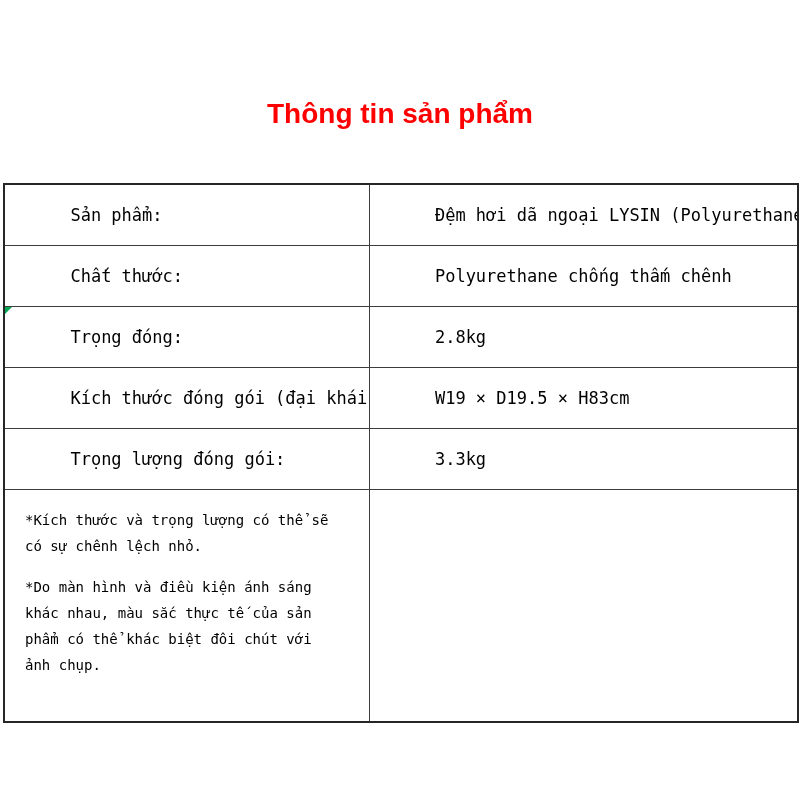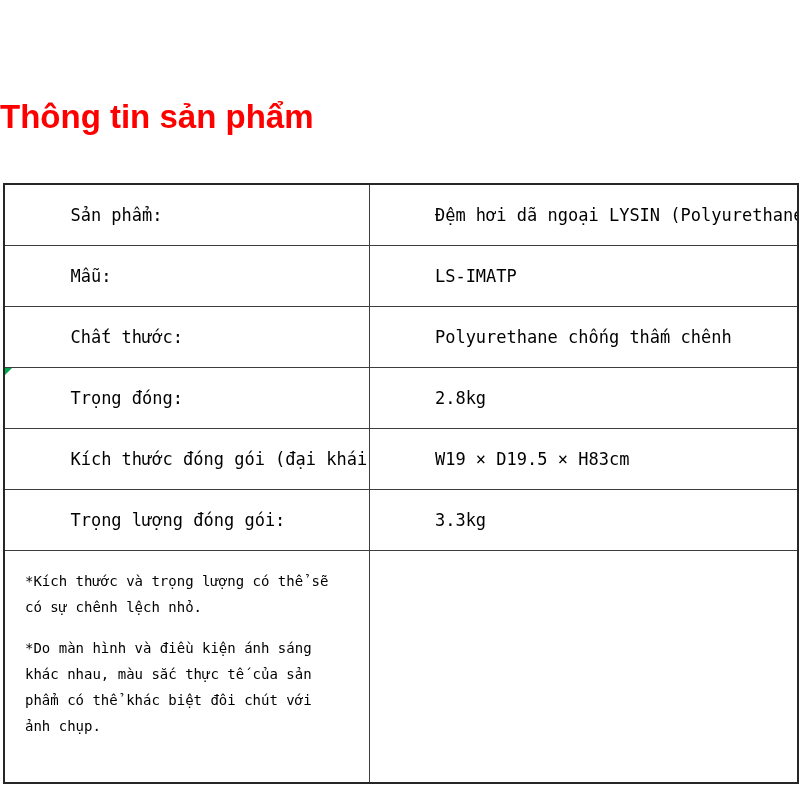--- a/index.html
+++ b/index.html
@@ -18,24 +18,24 @@
     position: relative;
     width: 800px; height: 800px;
     overflow: hidden;
     background: #ffffff;
   }
   .title {
     position: absolute;
     top: 98px; left: 0;
     width: 100%;
     margin: 0;
-    text-align: left;
+    text-align: center;
     font-family: "Liberation Sans", sans-serif;
     font-weight: bold;
-    font-size: 33px;
+    font-size: 28px;
     color: var(--title-color);
   }
   .info-table {
     position: absolute;
     top: 183px; left: 3px;
     width: 794px;
     border-collapse: collapse;
     table-layout: fixed;
     border: 2px solid #262626;
     font-family: "DejaVu Sans Mono", "Liberation Mono", monospace;
@@ -86,28 +86,20 @@
     <tbody>
   <tr class="data-row">
     <td class="label-cell">
       <span>Sản phẩm:</span>
     </td>
     <td class="value-cell">
       <span>Đệm hơi dã ngoại LYSIN (Polyurethane)</span>
     </td>
   </tr>
 
-  <tr class="data-row">
-    <td class="label-cell">
-      <span>Mẫu:</span>
-    </td>
-    <td class="value-cell">
-      <span>LS-IMATP</span>
-    </td>
-  </tr>
 
   <tr class="data-row">
     <td class="label-cell">
       <span>Chất thước:</span>
     </td>
     <td class="value-cell">
       <span>Polyurethane chống thấm chênh</span>
     </td>
   </tr>
 

